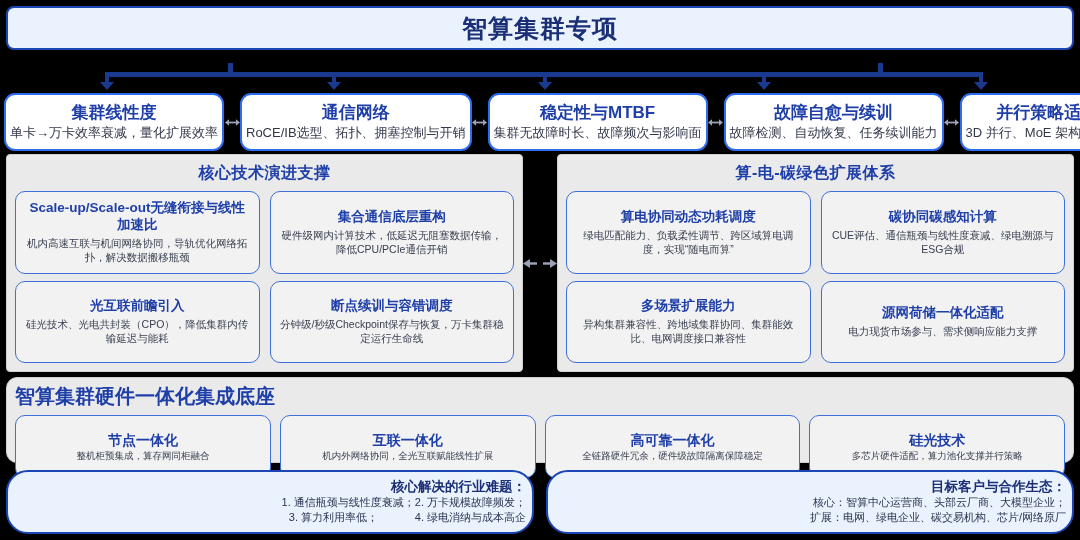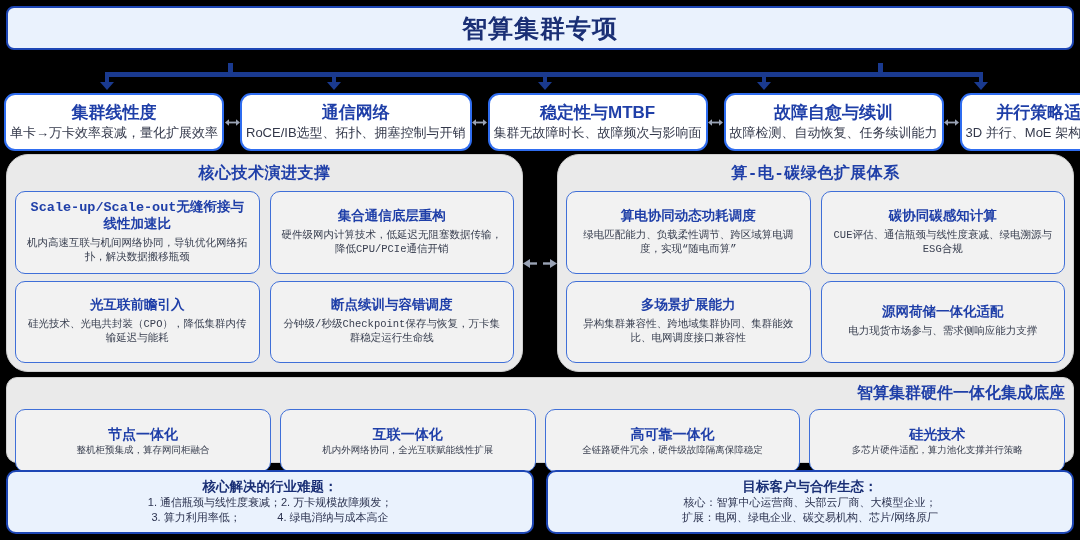--- a/index.html
+++ b/index.html
@@ -108,25 +108,24 @@
     width: 1068px;
     height: 218px;
     display: flex;
     align-items: stretch;
   }
   .panel {
     flex: 1 1 0;
     box-sizing: border-box;
     background: #eaeaea;
     border: 1px solid #cfcfcf;
-    border-radius: 22px;
+    border-radius: 4px;
     padding: 6px 8px 8px 8px;
     display: flex;
     flex-direction: column;
-    font-family: Liberation Mono, monospace;
   }
   .panel-title {
     text-align: center;
     font-size: 16px;
     font-weight: bold;
     color: #1f3fa8;
     margin: 2px 0 7px 0;
     letter-spacing: .5px;
   }
   .panel-grid {
@@ -176,22 +175,22 @@
     height: 86px;
     box-sizing: border-box;
     background: #eaeaea;
     border: 1px solid #cfcfcf;
     border-radius: 11px;
     padding: 4px 8px 6px 8px;
     display: flex;
     flex-direction: column;
   }
   .hw-title {
-    text-align: right;
-    font-size: 16px;
+    text-align: left;
+    font-size: 20px;
     font-weight: bold;
     color: #1f3fa8;
     margin: 1px 0 5px 0;
   }
   .hw-grid {
     flex: 1 1 auto;
     display: flex;
     gap: 9px;
   }
   .hw-card {
@@ -230,24 +229,24 @@
     width: 1068px;
     height: 64px;
     display: flex;
     gap: 12px;
   }
   .note {
     flex: 1 1 0;
     box-sizing: border-box;
     background: #eaf2fd;
     border: 2px solid #1d46b5;
-    border-radius: 10px;
-    display: flex;
-    flex-direction: column;
-    align-items: center;
+    border-radius: 22px;
+    display: flex;
+    flex-direction: column;
+    align-items: flex-end;
     justify-content: center;
     padding: 2px 6px;
   }
   .note .n-title {
     font-size: 13.5px;
     font-weight: bold;
     color: #1a2f75;
     line-height: 1.2;
   }
   .note .n-line {

